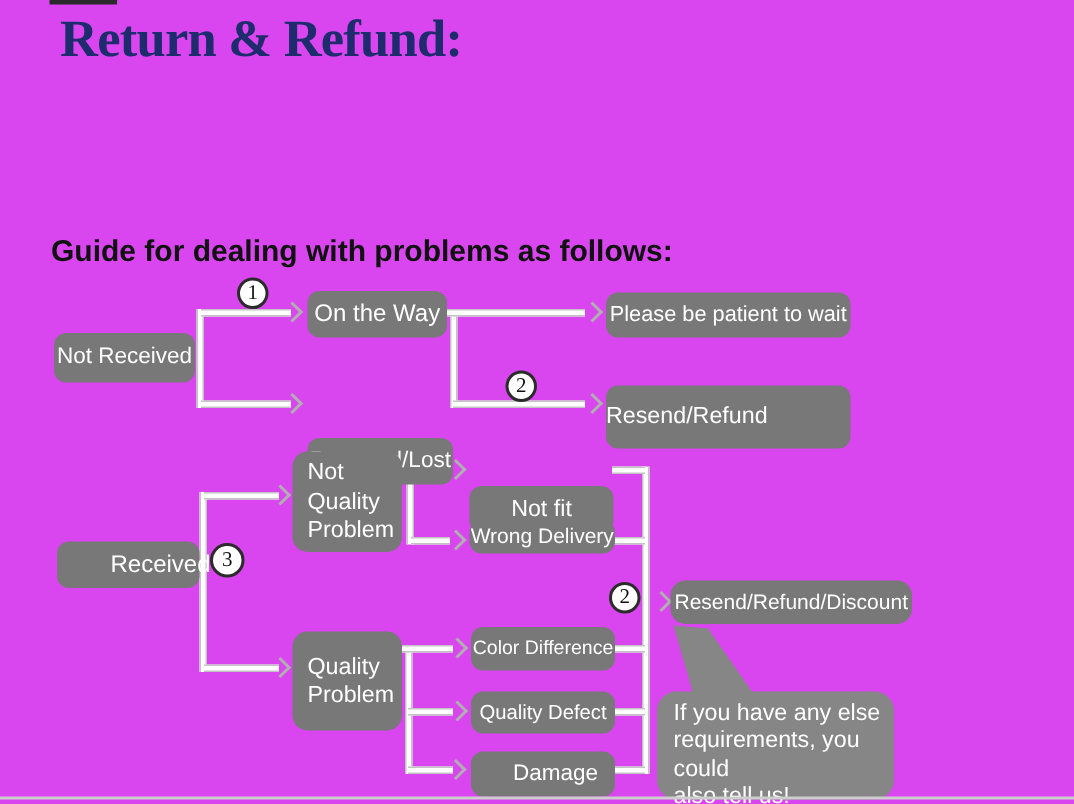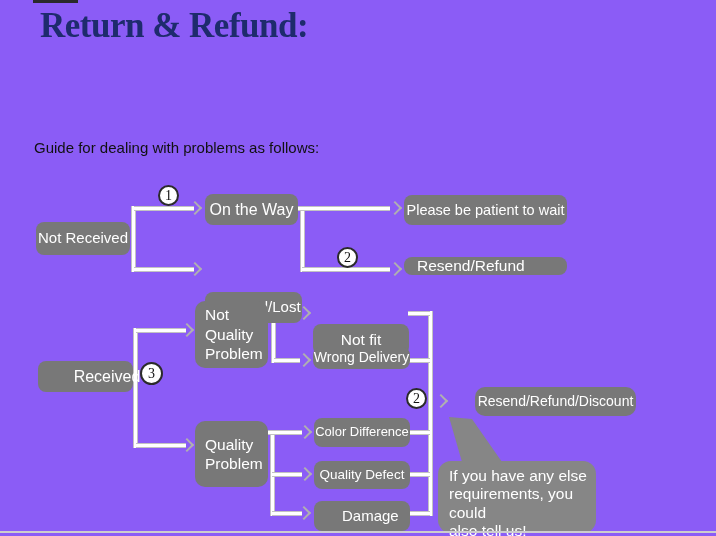--- a/index.html
+++ b/index.html
@@ -6,33 +6,33 @@
     --title-color:#1e2b6d;
     --box-fill:#787878;
     --bubble-fill:#868686;
     --line:#c3c3c3;
     --chev:#b0b0b0;
     --text-on-box:#ffffff;
     --body-text:#151515;
   }
   html,body{margin:0;padding:0;background:#ffffff;}
   .canvas{
-    position:relative;width:716px;height:536px;background:#8b5cf6;overflow:hidden;
+    position:relative;width:716px;height:536px;background:#d946ef;overflow:hidden;
     font-family:"Liberation Sans",sans-serif;
   }
   .title{
     position:absolute;left:40px;top:6px;
     font-family:"Liberation Serif","DejaVu Serif",serif;
     font-weight:bold;font-size:35px;color:var(--title-color);letter-spacing:-0.5px;
     white-space:nowrap;
   }
   .intro{position:absolute;font-size:19px;color:var(--body-text);white-space:nowrap;}
   .intro1{left:48px;top:61px;}
   .intro2{left:53px;top:92px;}
-  .guide{position:absolute;left:34px;top:139px;font-size:15px;color:#111;white-space:nowrap;}
+  .guide{position:absolute;left:34px;top:157px;font-size:20px;color:#111;white-space:nowrap;font-weight:bold;}
   .box{
     position:absolute;background:var(--box-fill);color:var(--text-on-box);
     border-radius:8px;display:flex;align-items:center;justify-content:center;
     text-align:center;white-space:pre-line;line-height:1.25;box-sizing:border-box;
   }
   .box.left{justify-content:flex-start;text-align:left;}
   .hline{position:absolute;height:5px;background:#fff;border-top:1.5px solid var(--line);
     border-bottom:1.5px solid var(--line);box-sizing:border-box;}
   .vline{position:absolute;width:5px;background:#fff;border-left:1.5px solid var(--line);
     border-right:1.5px solid var(--line);box-sizing:border-box;}
@@ -105,33 +105,33 @@
 
   <div class="badge" style="left:158px;top:185px;">1</div>
   <div class="badge" style="left:337px;top:247px;">2</div>
   <div class="badge" style="left:140px;top:362px;width:23px;height:23px;">3</div>
   <div class="badge" style="left:406px;top:388px;">2</div>
 
   <div class="box" style="left:36px;top:222px;width:94px;height:33px;font-size:15px;">Not Received</div>
   <div class="box" style="left:205px;top:194px;width:93px;height:31px;font-size:16px;">On the Way</div>
   <div class="box" style="left:205px;top:256px;width:97px;height:31px;font-size:15px;margin-top:36px;">Returned/Lost</div>
   <div class="box" style="left:404px;top:195px;width:163px;height:30px;font-size:14.5px;">Please be patient to wait</div>
-  <div class="box left" style="left:404px;top:257px;width:163px;height:18px;font-size:15.5px;padding-left:13px;">Resend/Refund</div>
+  <div class="box left" style="left:404px;top:257px;width:163px;height:42px;font-size:15.5px;">Resend/Refund</div>
   <div class="box left" style="left:195px;top:301px;width:73px;height:67px;font-size:15.5px;padding-left:10px;border-radius:10px;">Not
 Quality
 Problem</div>
   <div class="box" style="left:38px;top:361px;width:95px;height:31px;font-size:16px;padding-left:43px;">Received</div>
   <div class="box left" style="left:195px;top:421px;width:73px;height:66px;font-size:15.5px;padding-left:10px;border-radius:10px;">Quality
 Problem</div>
   <div class="box" style="left:313px;top:300px;width:96px;height:31px;font-size:15.5px;margin-top:24px;">Not fit</div>
   <div class="box" style="left:313px;top:347px;width:97px;height:22px;font-size:14px;">Wrong Delivery</div>
   <div class="box" style="left:314px;top:418px;width:96px;height:29px;font-size:13px;">Color Difference</div>
   <div class="box" style="left:314px;top:461px;width:96px;height:28px;font-size:13.5px;">Quality Defect</div>
   <div class="box left" style="left:314px;top:501px;width:96px;height:30px;font-size:15px;padding-left:28px;">Damage</div>
-  <div class="box" style="left:447px;top:387px;width:161px;height:29px;font-size:14px;border-radius:10px;margin-left:28px;">Resend/Refund/Discount</div>
+  <div class="box" style="left:447px;top:387px;width:161px;height:29px;font-size:14px;border-radius:10px;">Resend/Refund/Discount</div>
 
   <svg class="tail" width="70" height="50" viewBox="0 0 70 50">
     <polygon points="9,3 32,5 62,48 22,48" fill="#868686"></polygon>
   </svg>
   <div class="bubble">If you have any else
 requirements, you could
 also tell us!</div>
 
   <div class="divider"></div>
 </div>

